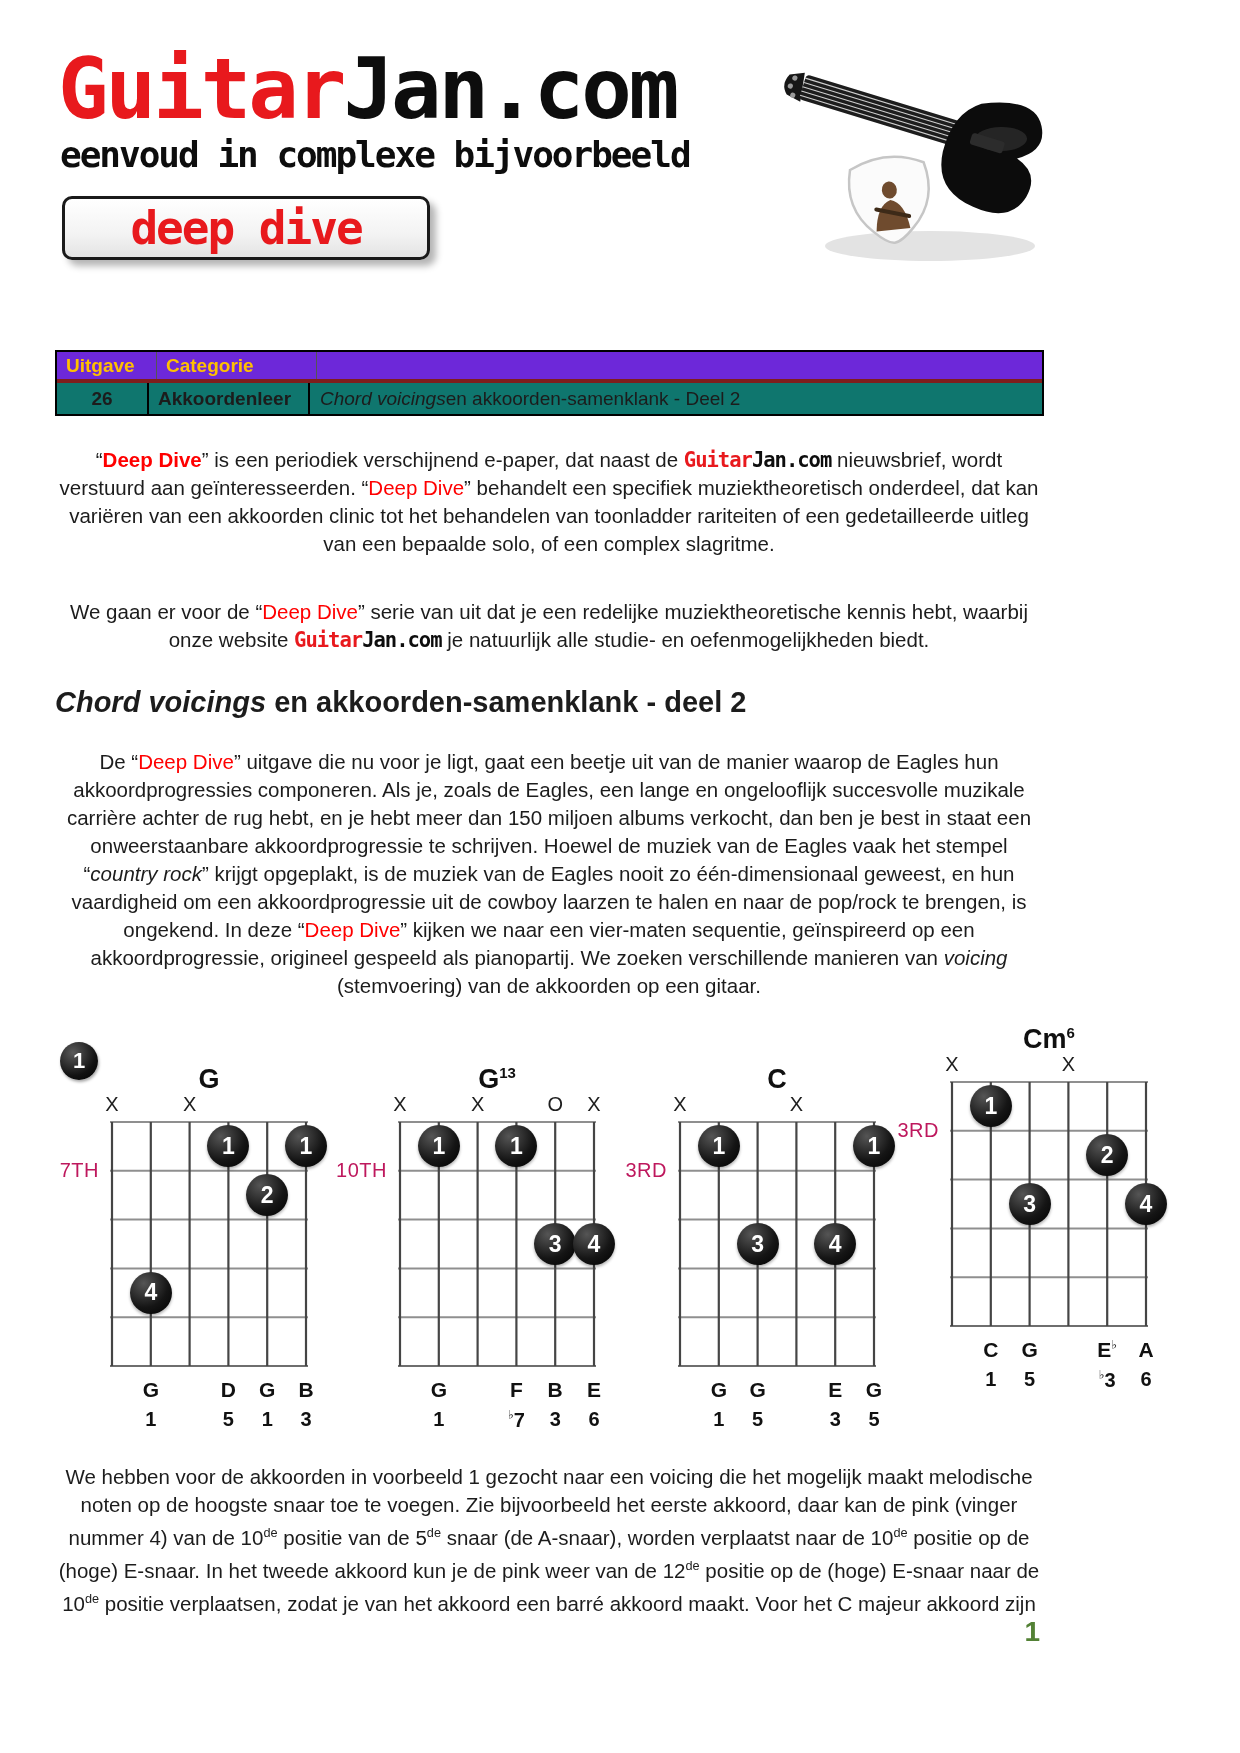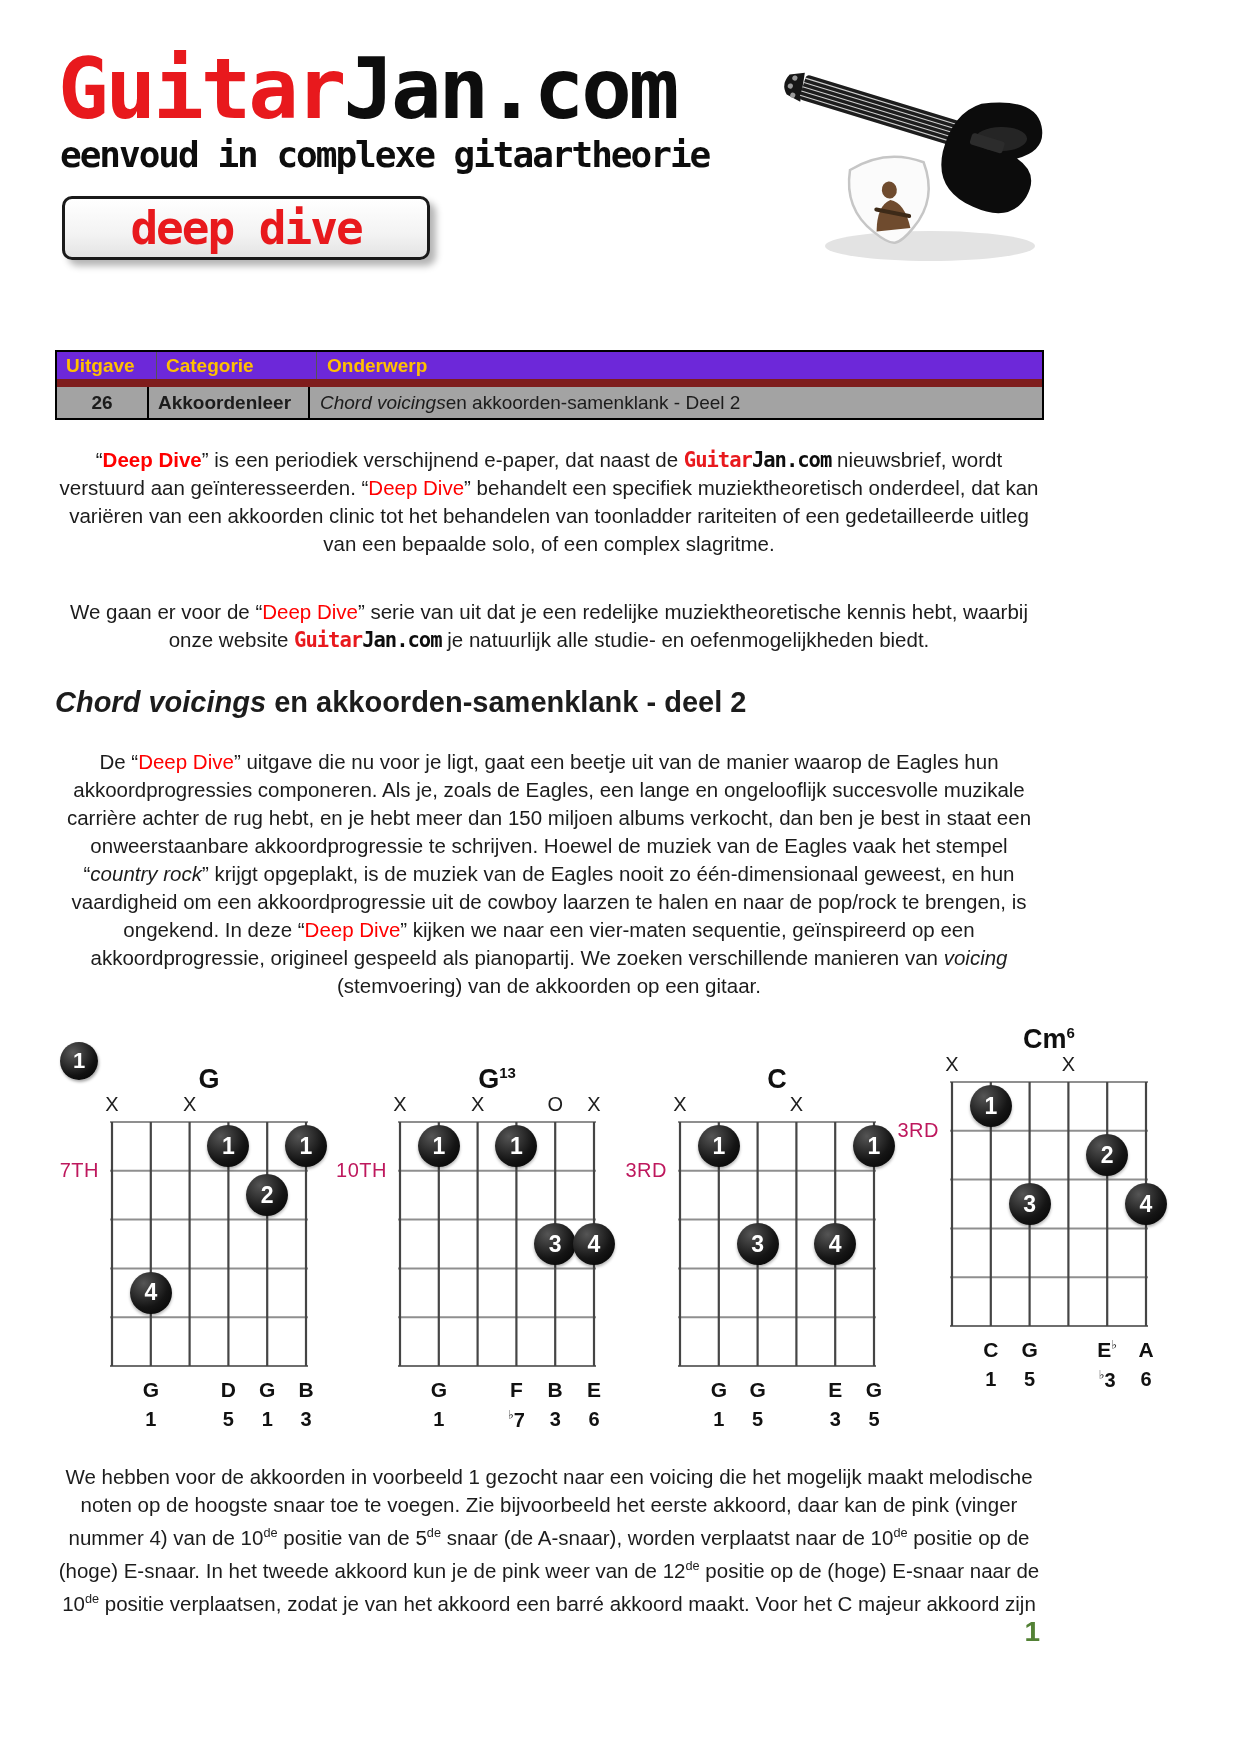--- a/index.html
+++ b/index.html
@@ -16,21 +16,21 @@
   .deep-badge{left:62px;top:196px;width:362px;height:58px;border:3px solid #1a1a1a;border-radius:10px;
         background:linear-gradient(180deg,#ffffff 0%,#f3f3f3 60%,#e4e4e4 100%);
         box-shadow:6px 6px 7px #b5b5b5;display:flex;align-items:center;justify-content:center;}
   .deep-badge span{font-family:"DejaVu Sans Mono",monospace;font-weight:bold;font-size:46px;
         letter-spacing:-2px;color:var(--brand_red);}
   
   .info-table{left:55px;top:350px;width:985px;border:2px solid #000;font-size:19px;}
   .it-row{display:flex;}
   .it-head{background:#6d28d9;height:27px;}
   .it-head .it-cell{color:var(--table_header_orange);font-weight:bold;display:flex;align-items:center;}
-  .it-data{background:#a3a3a3;height:31px;border-top:8px solid #7f1d1d;}
+  .it-data{background:#0f766e;height:31px;border-top:4px solid #7f1d1d;}
   .it-data .it-cell{display:flex;align-items:center;}
   .c1{width:90px;flex:none;}
   .c2{width:150px;flex:none;}
   .c3{flex:1;}
   .it-head .c1,.it-head .c2{border-right:1px solid #555;}
   .it-data .c1,.it-data .c2{border-right:2px solid #000;}
   .pl{padding-left:9px;}
   .c3{padding-left:10px;}
   .center{justify-content:center;padding-left:0;}
   .bold{font-weight:bold;}
@@ -71,21 +71,21 @@
   .note-interval{position:absolute;top:368px;width:40px;text-align:center;font-weight:600;font-size:20px;color:#111;}
   .note-letter sup,.note-interval sup{font-size:12px;font-family:"DejaVu Sans",sans-serif;}
   
   .page-num{left:55px;top:1616px;width:985px;text-align:right;color:var(--page_green);
         font-weight:bold;font-size:28px;}
 </style>
 </head>
 <body>
 
 <div class="abs logo"><span class="lg-red">Guitar</span><span class="lg-black">Jan.com</span></div>
-<div class="abs tagline">eenvoud in complexe gitaartheorie</div>
+<div class="abs tagline">eenvoud in complexe bijvoorbeeld</div>
 <div class="abs deep-badge">
   <span>deep dive</span>
 </div>
 
 <svg class="abs" style="left:778px;top:38px;" width="276" height="235" viewBox="0 0 276 235">
   <ellipse cx="152" cy="208" rx="105" ry="15" fill="#e3e3e3"></ellipse>
   <g transform="rotate(17 60 70)">
     <path d="M18 46 l-14 6 q-6 12 3 20 l15 3 z" fill="#161616"></path>
     <circle cx="10" cy="54" r="2.6" fill="#9a9a9a"></circle>
       <circle cx="8" cy="63" r="2.6" fill="#9a9a9a"></circle>
@@ -107,21 +107,20 @@
     <ellipse cx="113" cy="152" rx="7.5" ry="8.5" fill="#6f4b2e"></ellipse>
     <path d="M96 192 q3 -26 17 -30 q14 4 17 30 z" fill="#6f4b2e"></path>
     <line x1="98" y1="170" x2="130" y2="180" stroke="#3d2a18" stroke-width="4" stroke-linecap="round"></line>
   </g>
 </svg>
 
 <div class="abs info-table">
   <div class="it-row it-head">
     <div class="it-cell c1 pl">Uitgave</div>
     <div class="it-cell c2 pl">Categorie</div>
-    <div class="it-cell c3">Onderwerp</div>
   </div>
   <div class="it-row it-data">
     <div class="it-cell c1 center bold">26</div>
     <div class="it-cell c2 pl bold">Akkoordenleer</div>
     <div class="it-cell c3">
         <span class="run-italic">Chord voicings</span>
         <span class="run-plain"> en akkoorden-samenklank - Deel 2</span>
       </div>
   </div>
 </div>

